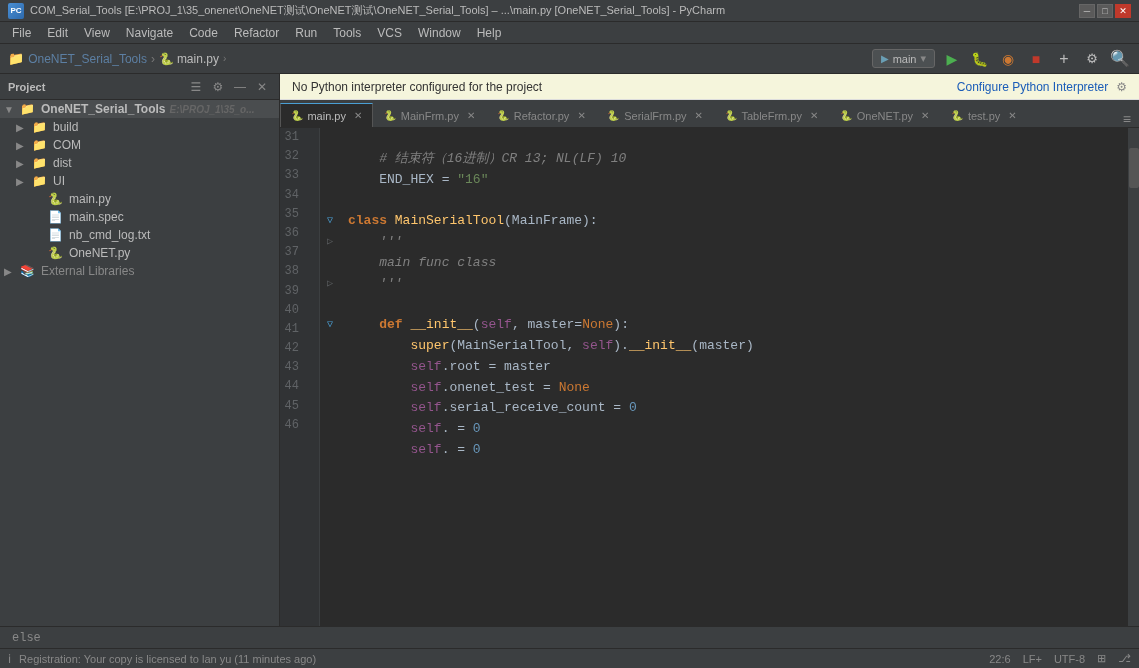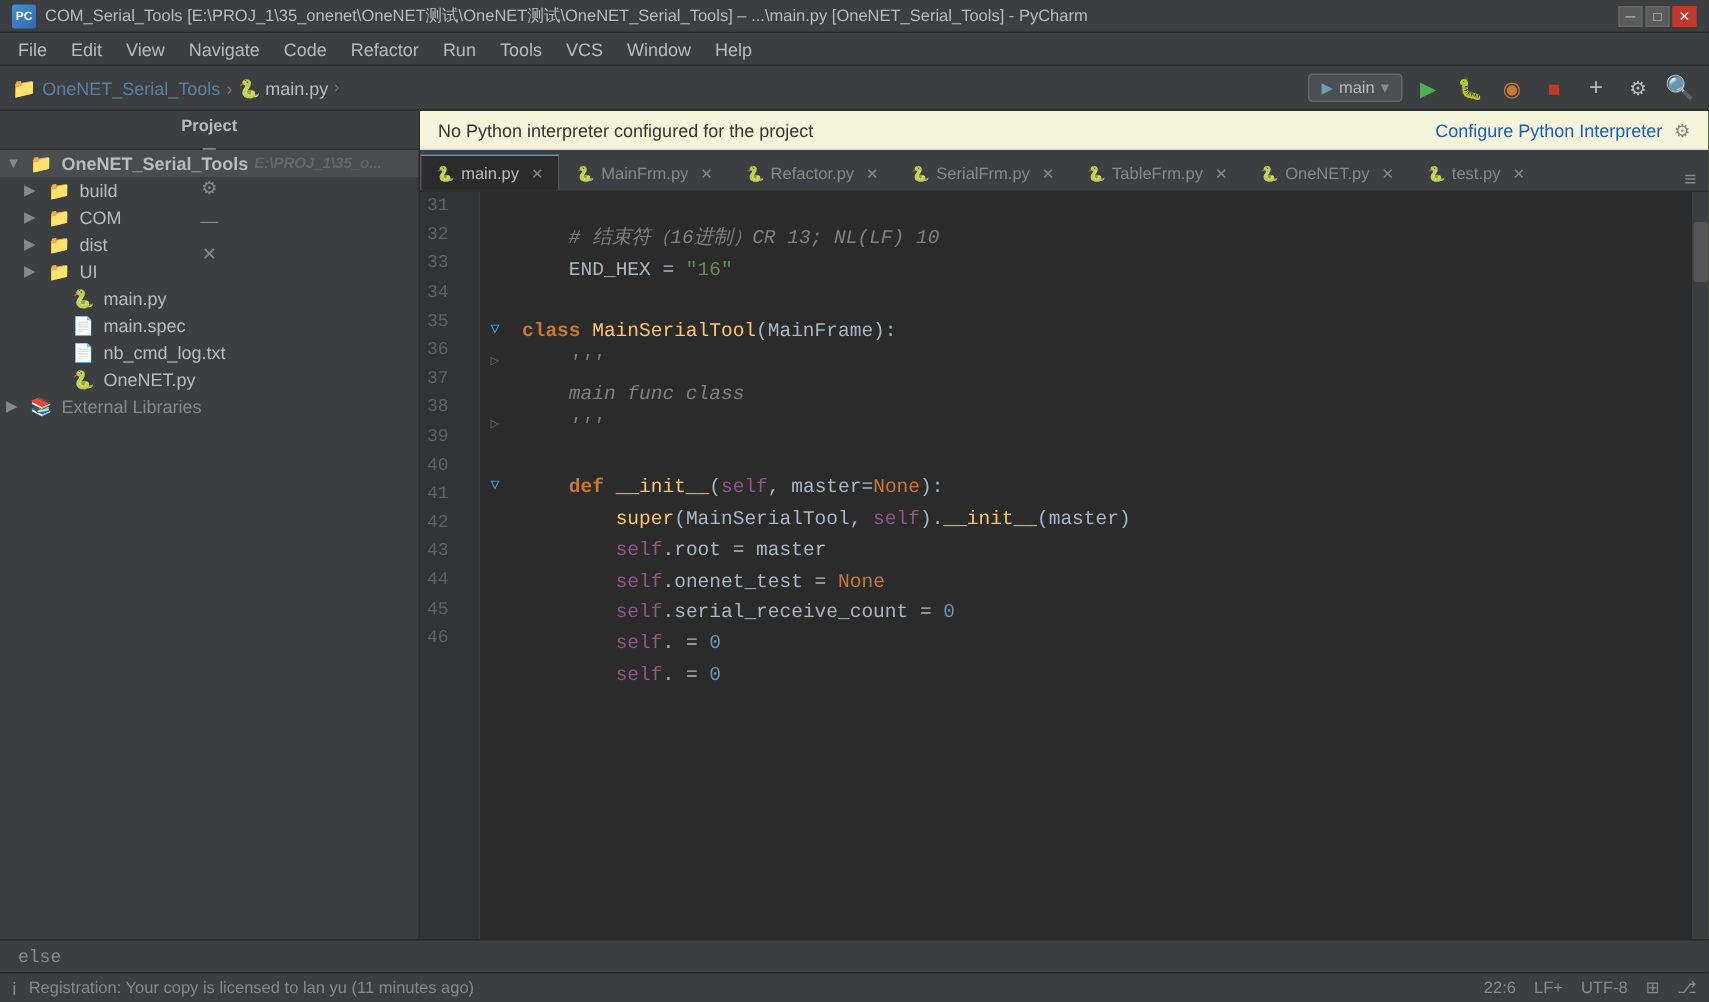--- a/index.html
+++ b/index.html
@@ -116,21 +116,20 @@
       overflow: hidden;
     }
     #sidebar-header {
       background: #3c3f41;
       padding: 4px 8px;
       display: flex;
       align-items: center;
       gap: 4px;
       border-bottom: 1px solid #2b2b2b;
       height: 26px;
-      flex-direction: column;
     }
     #sidebar-header .header-label {
       font-size: 11px;
       color: #bbbbbb;
       font-weight: bold;
       flex: 1;
     }
     .sidebar-tool-btn {
       width: 18px; height: 18px;
       color: #888;

